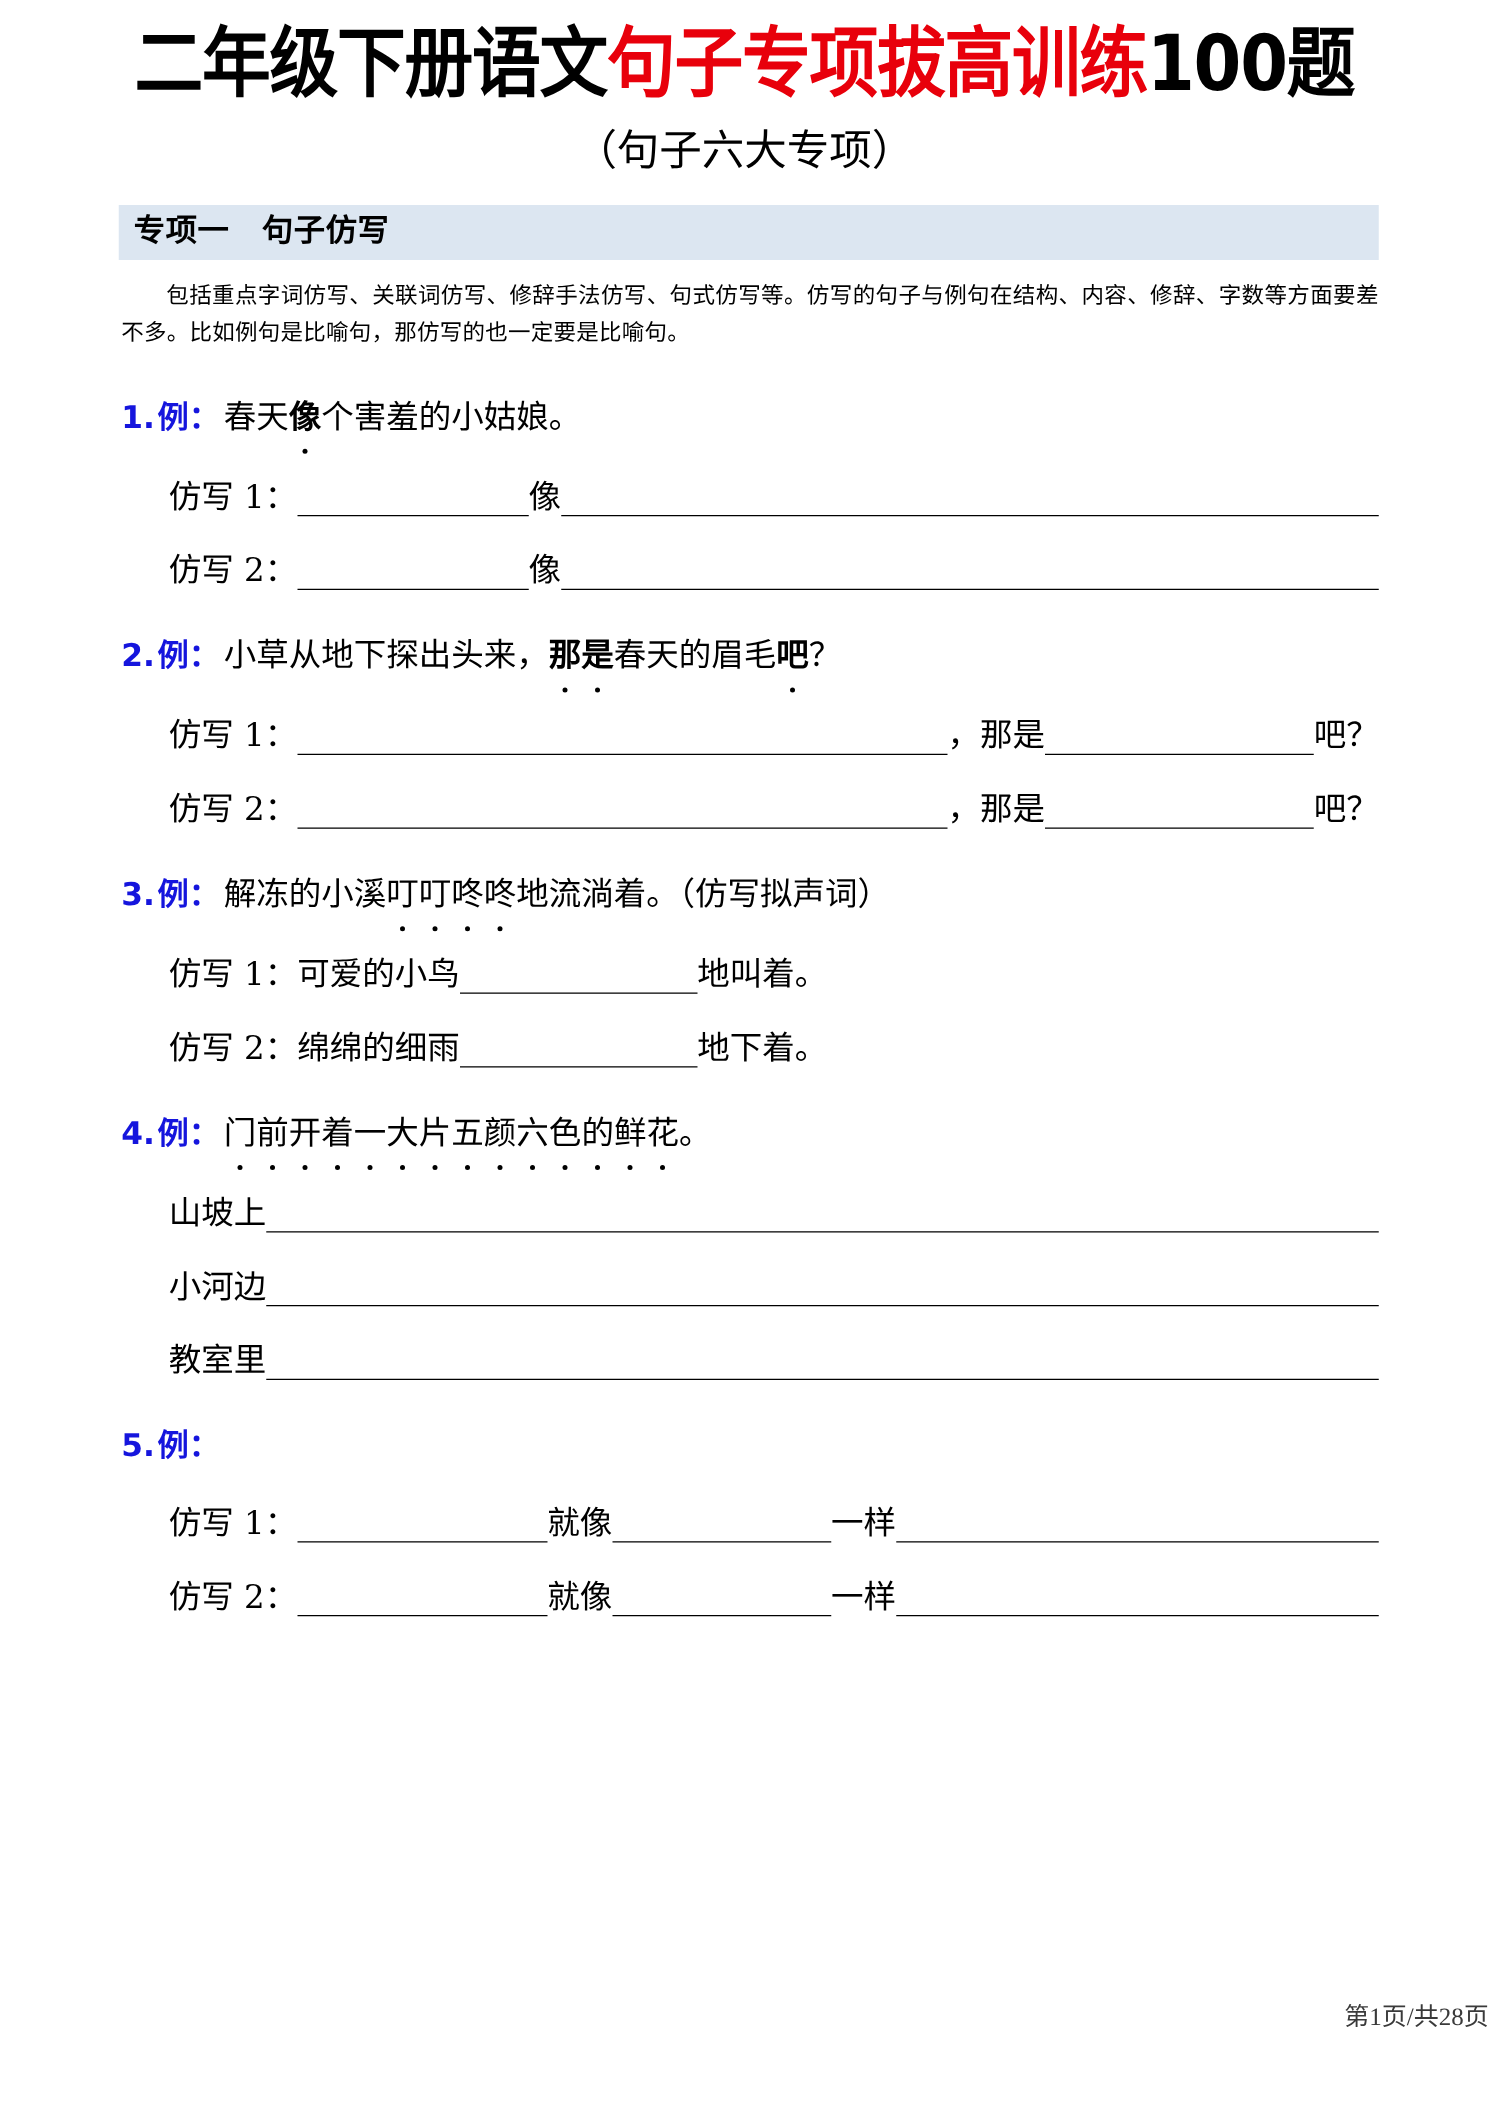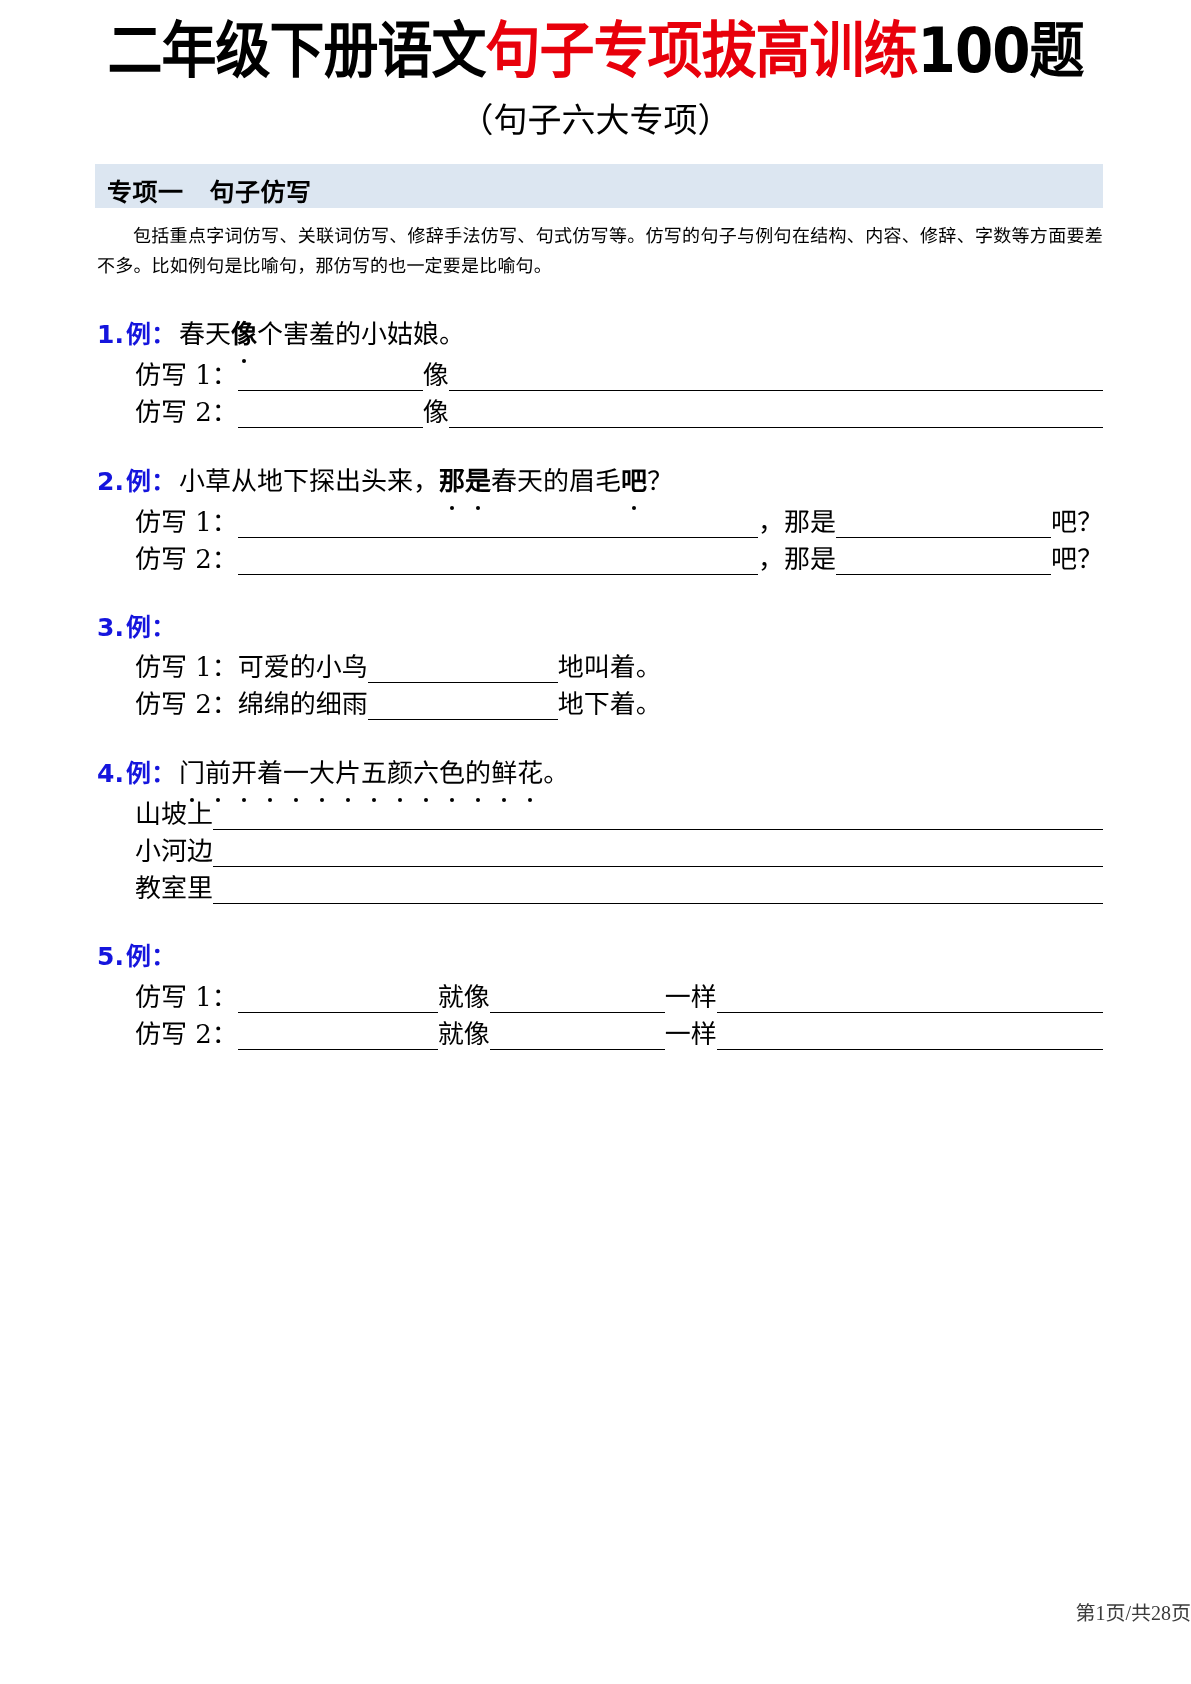--- a/index.html
+++ b/index.html
@@ -47,21 +47,21 @@
     margin-top: 16px;
     letter-spacing: 0px;
   }
 
   
   .section-bar {
     margin: 22px 88px 0 95px;
     background: #dce6f1;
     height: 44px;
     display: flex;
-    align-items: flex-end;
+    align-items: flex-start;
     padding-left: 12px;
     box-sizing: border-box;
   }
   .section-bar .sec-label {
     font-family: "DejaVu Sans", "Liberation Sans", sans-serif;
     font-weight: bold;
     font-size: 25px;
     color: #000000;
     letter-spacing: 0.5px;
   }
@@ -126,20 +126,21 @@
     border-radius: 50%;
     background: #000;
   }
 
   
   .ans-row {
     display: flex;
     align-items: flex-end;
     font-size: 26px;
     font-family: "DejaVu Serif", "Liberation Serif", serif;
+    margin-top: 22px;
     white-space: nowrap;
   }
   .ans-row.indent { padding-left: 38px; }
   .ans-label { flex: 0 0 auto; }
   .ans-static { flex: 0 0 auto; }
   .blank {
     flex: 0 0 auto;
     border-bottom: 1.6px solid #000;
     height: 26px;
   }
@@ -219,20 +220,21 @@
       <span class="blank" style="width:215px"></span>
       <span class="ans-static">吧？</span>
     </div>
   </div>
 
   <div class="q-spacer-lg"></div>
   <div class="q-block">
     <div class="q-line">
       <span class="q-num">3.</span>
         <span class="q-colon"><span>例</span><span>：</span></span>
+        <span class="q-text"><span>解冻的小溪</span><span class="dotted-run"><span class="dot">叮</span><span class="dot">叮</span><span class="dot">咚</span><span class="dot">咚</span></span><span>地流淌着。（仿写拟声词）</span></span>
     </div>
     <div class="ans-row indent">
       <span class="ans-label">仿写 1：</span>
       <span class="ans-static">可爱的小鸟</span>
       <span class="blank" style="width:190px"></span>
       <span class="ans-static">地叫着。</span>
     </div>
     <div class="ans-row indent">
       <span class="ans-label">仿写 2：</span>
       <span class="ans-static">绵绵的细雨</span>

